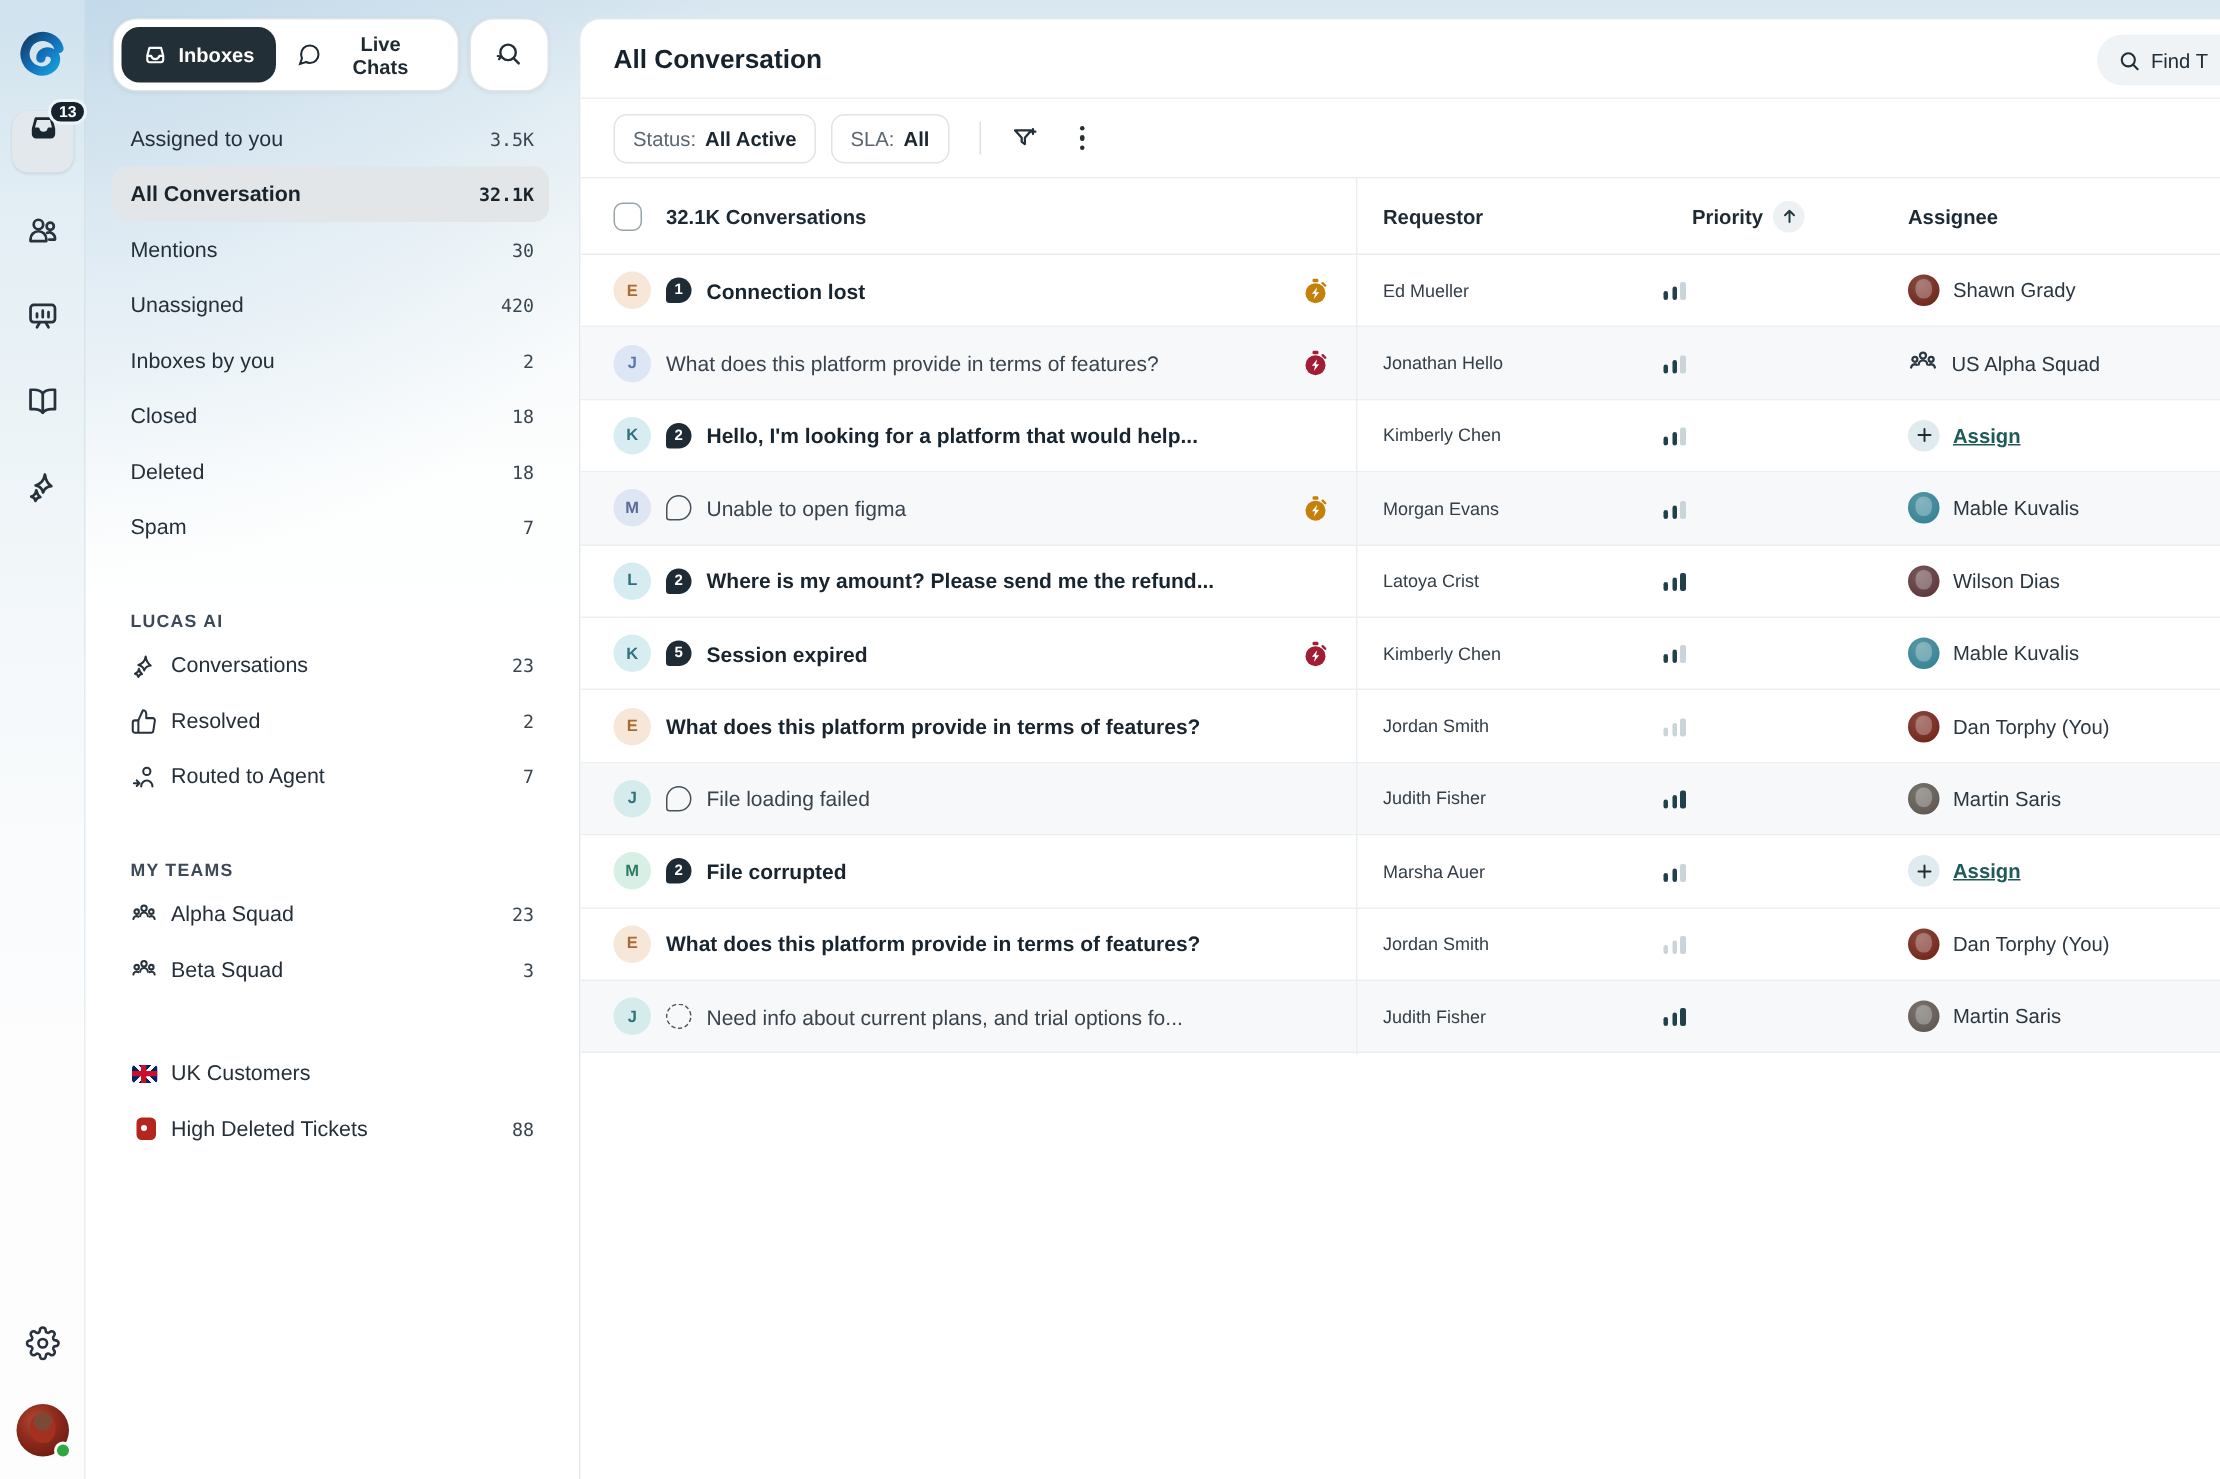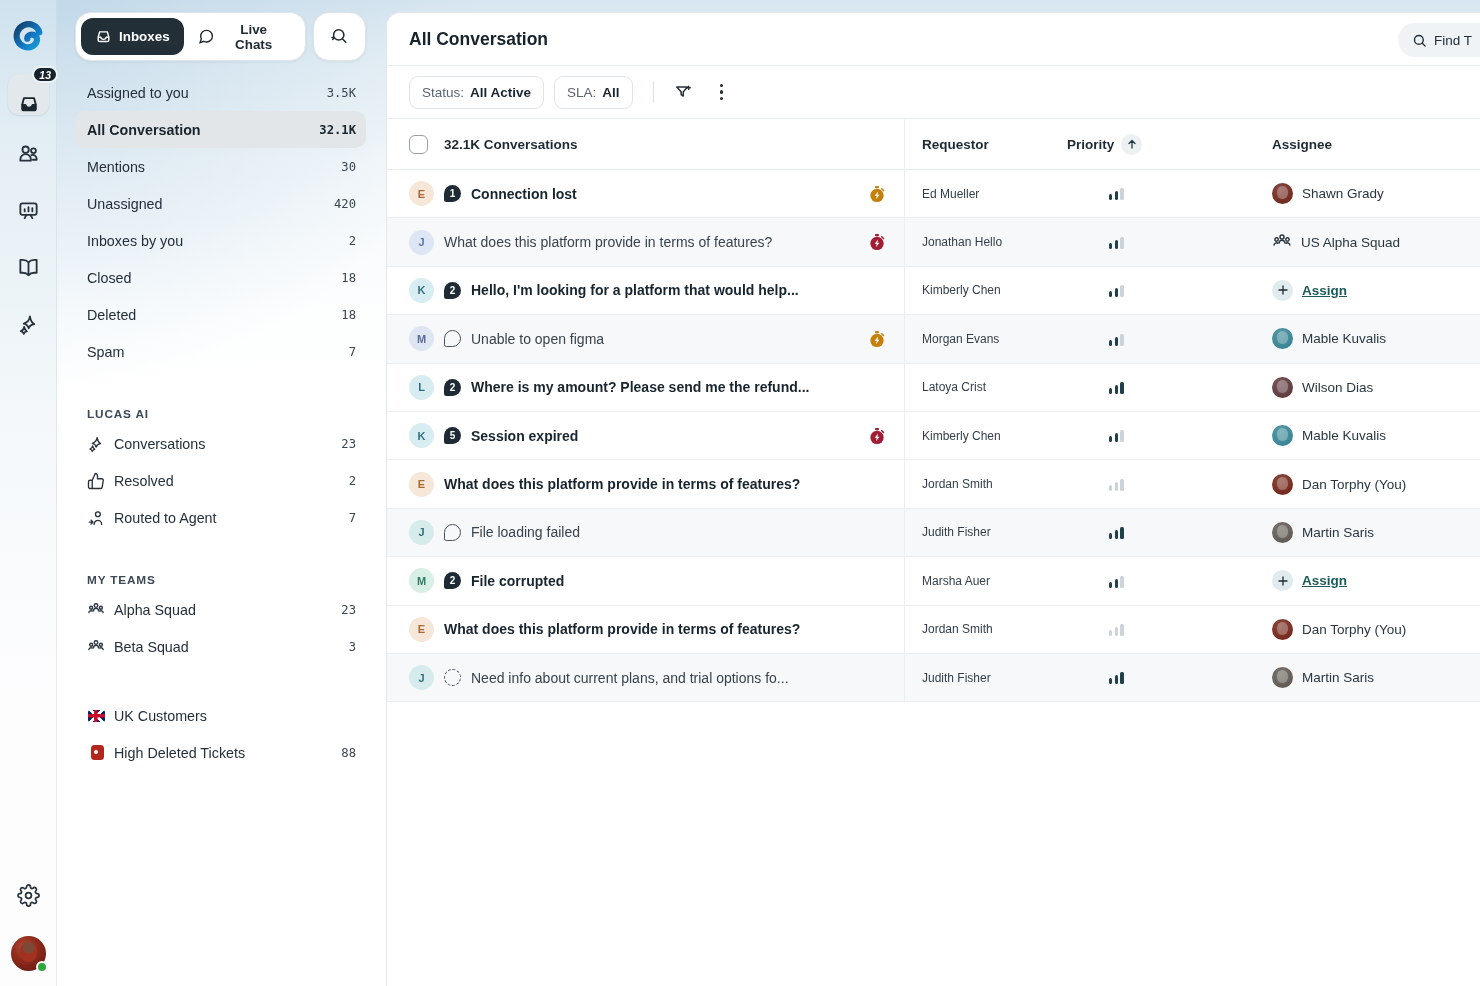--- a/index.html
+++ b/index.html
@@ -11,21 +11,21 @@
     background:radial-gradient(ellipse at 8% 0%, rgba(176,206,228,.55), rgba(176,206,228,0) 65%); pointer-events:none; }
 
   
   .rail { position:absolute; left:0; top:0; width:57px; height:986px;
     background:linear-gradient(180deg,#CFE2EE 0px,#E3EEF4 140px,#F4F8FA 420px,#FDFDFE 700px);
     border-right:1px solid rgba(190,205,215,.35); z-index:3; }
   .rail-logo { position:absolute; left:12px; top:20px; width:33px; height:33px; }
   .rail-btn { position:absolute; left:17px; width:23px; height:23px; color:#27323C; }
   .rail-btn svg { width:100%; height:100%; }
   .inbox-tile { position:absolute; left:8px; top:74px; width:41px; height:41px; border-radius:11px;
-    background:#E2E8EC; box-shadow:0 1px 2px rgba(30,50,70,.12); display:flex; align-items:flex-end; justify-content:center; color:#1B262F;font-style:italic; }
+    background:#E2E8EC; box-shadow:0 1px 2px rgba(30,50,70,.12); display:flex; align-items:flex-start; justify-content:center; color:#1B262F; }
   .inbox-tile svg { width:22px; height:22px; }
   .rail-badge { position:absolute; top:-8px; right:-9px; min-width:23px; height:17px; padding:0 5px;
     background:#16232C; color:#fff; font-size:10.5px; font-weight:700; border:2px solid #EDF4F8;
     border-radius:9px; display:flex; align-items:center; justify-content:center; }
   .rail-gear { top:884px; }
   .rail-avatar { position:absolute; left:11px; top:936px; width:35px; height:35px; border-radius:50%;
     background:radial-gradient(circle at 38% 32%, #B24A36 0%, #8F2B1C 40%, #5E140E 100%); }
   .rail-avatar::before { content:""; position:absolute; left:9px; top:6px; width:17px; height:20px; border-radius:45%;
     background:radial-gradient(circle at 50% 28%, #7A4A37 0 34%, #A4301F 38%); }
   .status-dot { position:absolute; right:-2px; bottom:-2px; width:12px; height:12px; border-radius:50%;
@@ -373,21 +373,21 @@
             <i></i>
             <i></i>
           </span>
       </button>
     </div>
 
     <div class="thead">
       <span class="checkbox"></span>
       <span class="th" style="left:57px">32.1K Conversations</span>
       <span class="th" style="left:535px">Requestor</span>
-      <span class="th" style="left:680px">
+      <span class="th" style="left:741px">
         <span>Priority</span>
         <span class="sort-circle">
           <svg viewBox="0 0 24 24" fill="none" stroke="currentColor" stroke-width="2.6" stroke-linecap="round" stroke-linejoin="round">
             <path d="M12 20V5M6 11l6-6 6 6"></path>
           </svg>
         </span>
       </span>
       <span class="th" style="left:885px">Assignee</span>
     </div>
 

